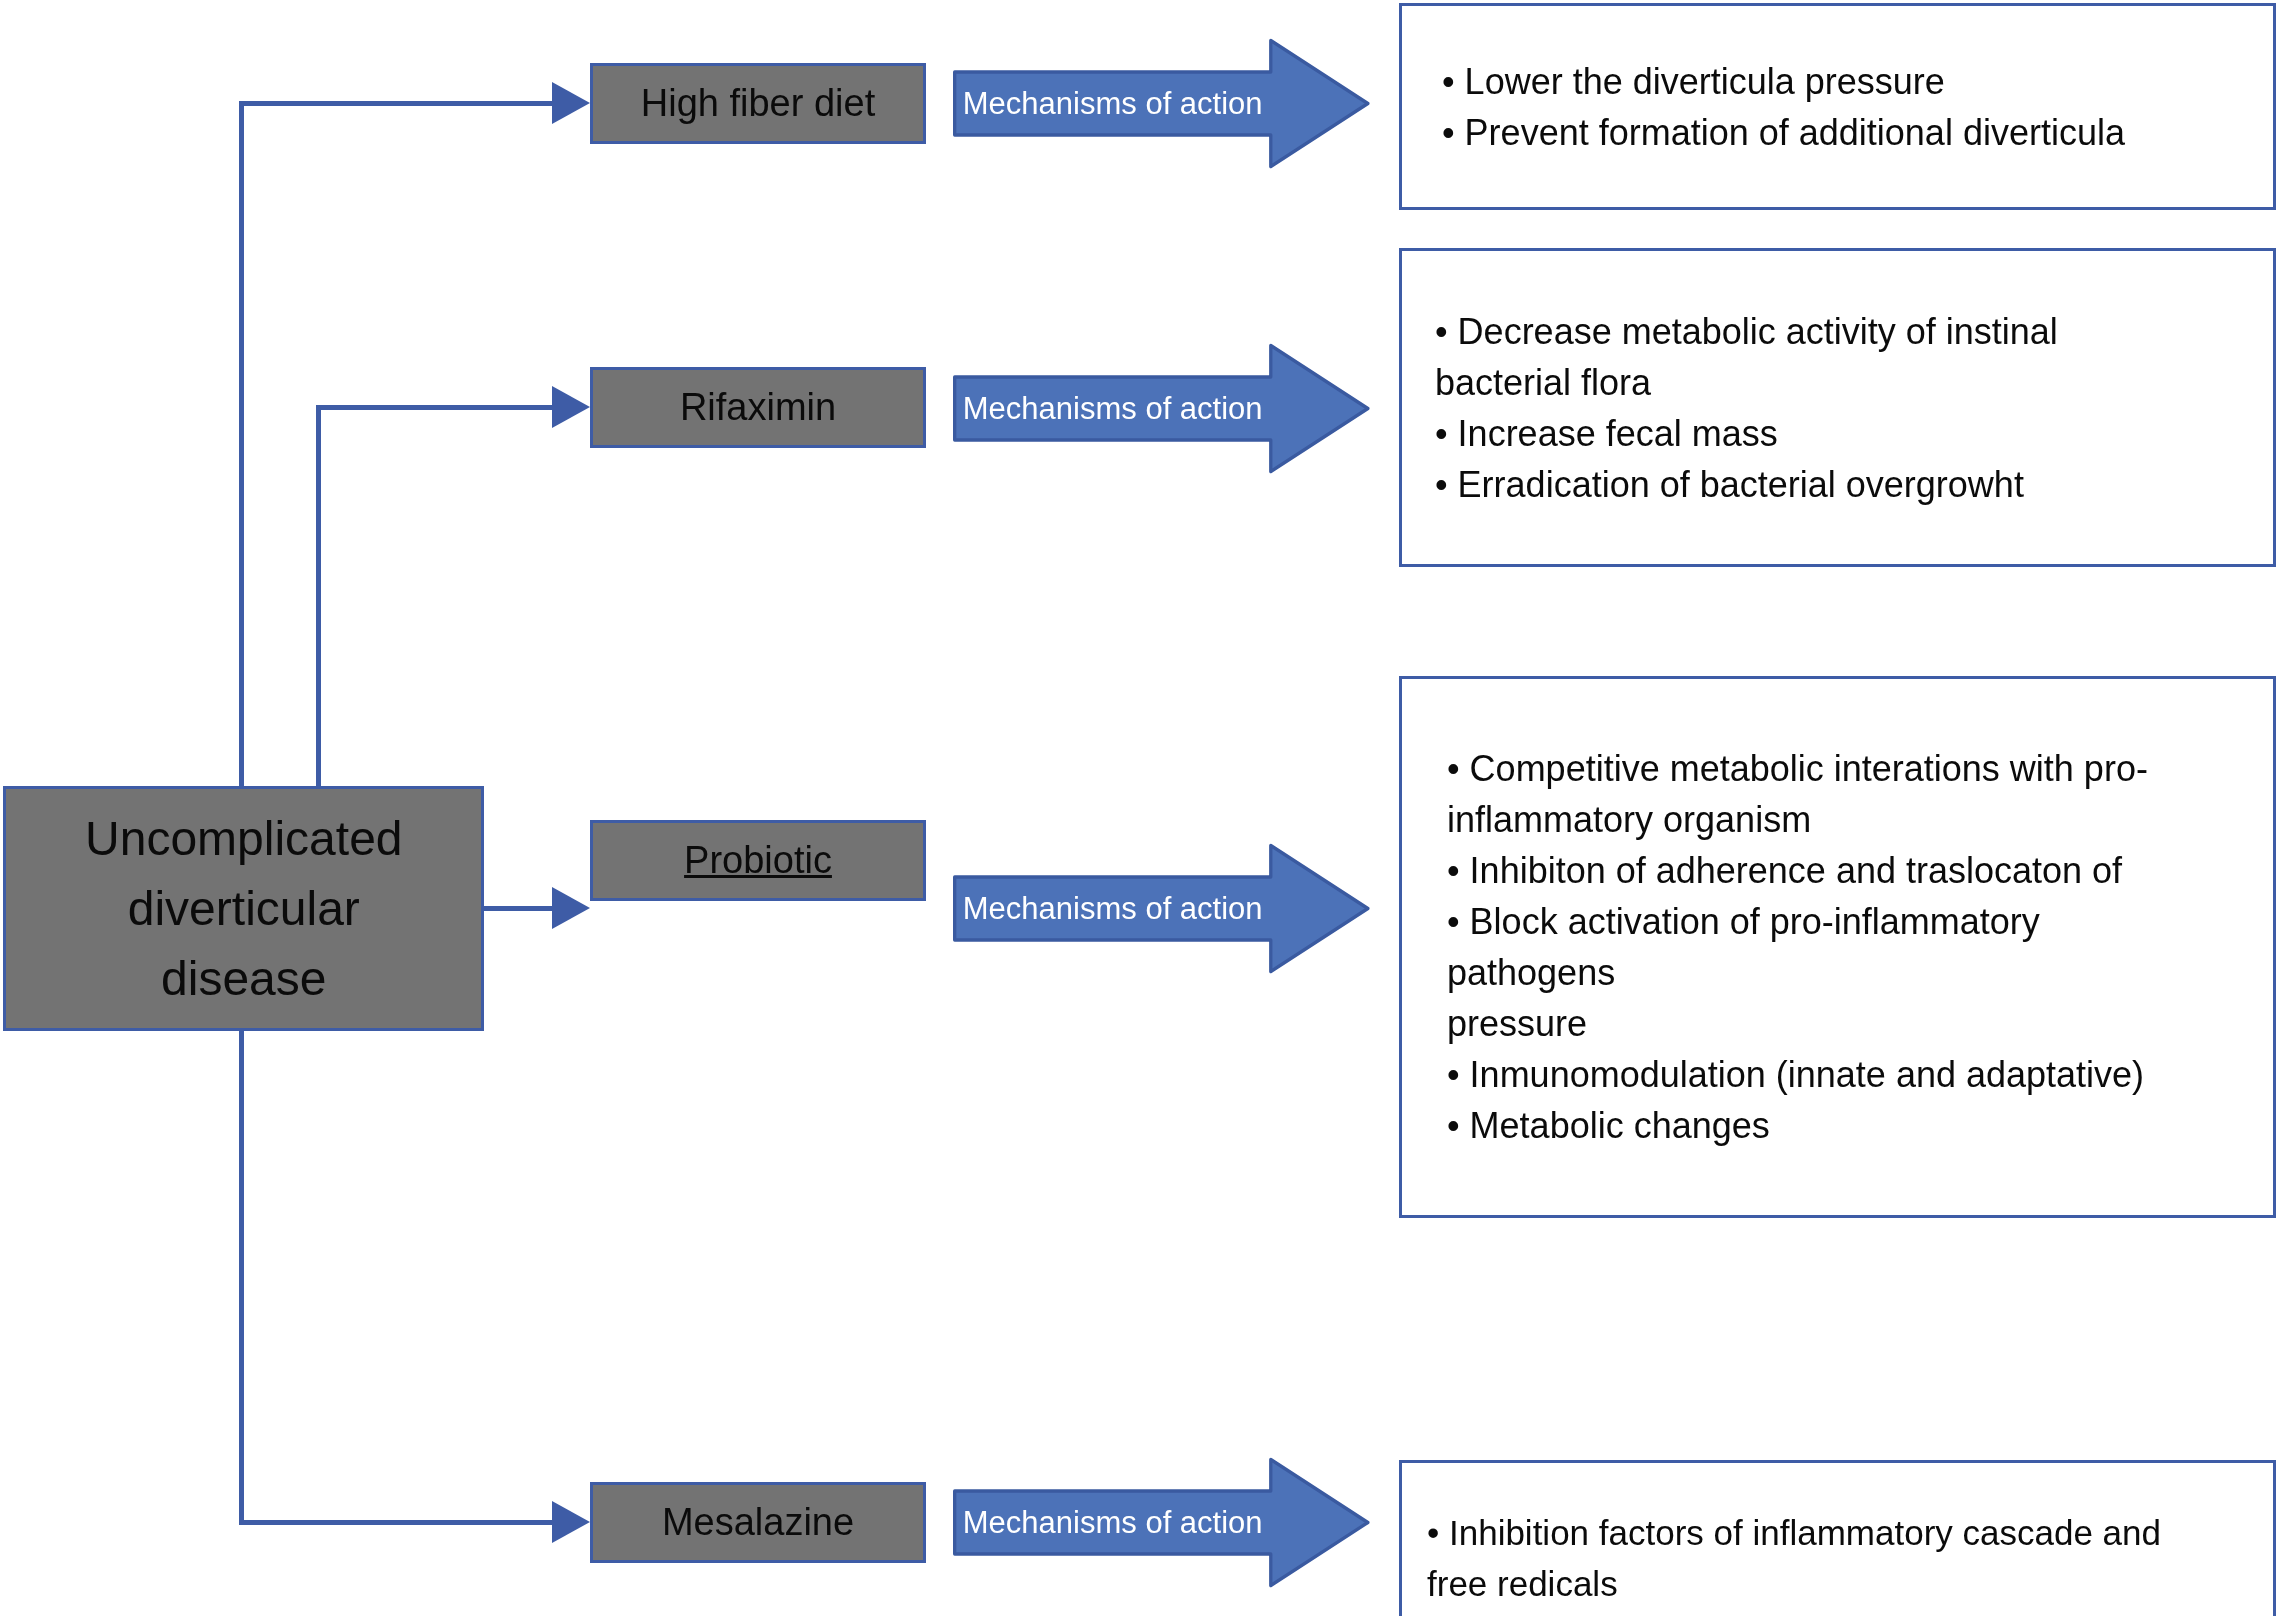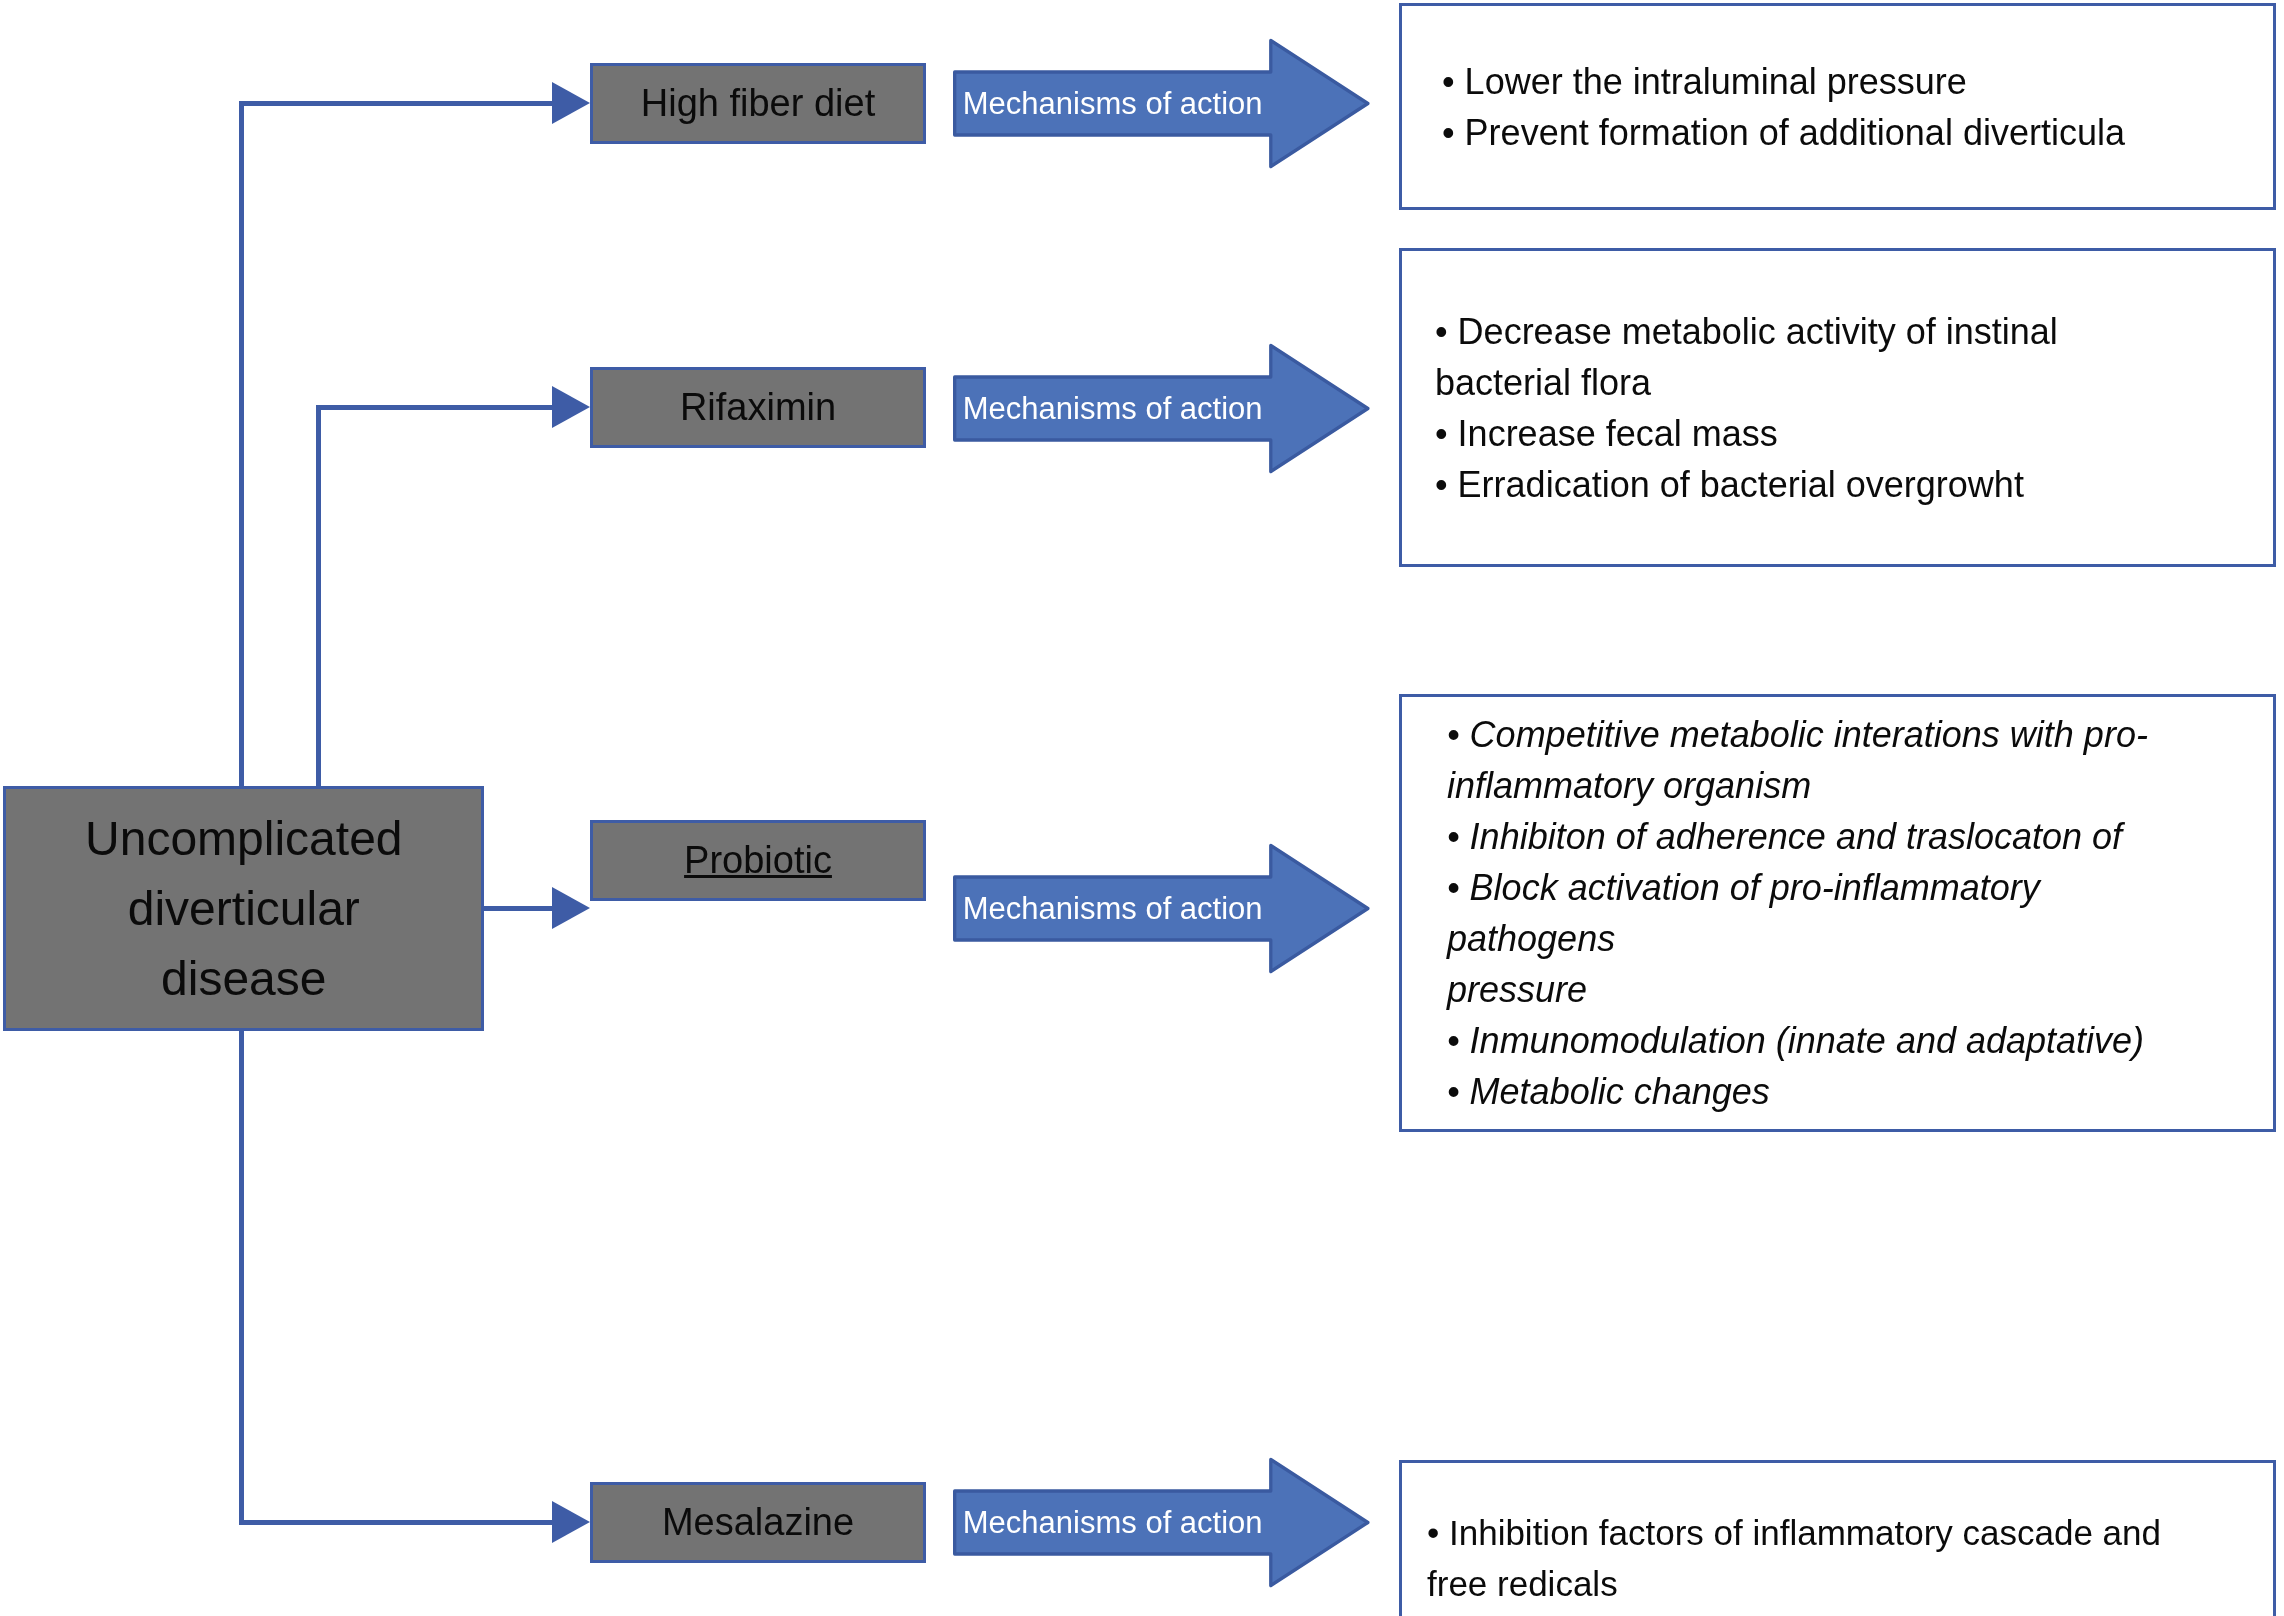--- a/index.html
+++ b/index.html
@@ -40,21 +40,21 @@
   }
   .bullet-box{
     position:absolute;left:1399px;width:877px;box-sizing:border-box;background:#fff;
     border:3.3px solid var(--box-border);
     display:flex;flex-direction:column;justify-content:center;
     font-size:36px;line-height:51px;
   }
   .bullet-box .tline{white-space:nowrap;}
   .bb-1{top:3.3px;height:207px;padding-left:40px;}
   .bb-2{top:248px;height:319px;padding-left:33px;}
-  .bb-3{top:694px;height:438px;padding-left:45px;font-style:italic;}
+  .bb-3{top:676px;height:542px;padding-left:45px;}
   .bb-4{top:1460px;height:196px;padding-left:25px;font-size:35px;}
 </style>
 </head>
 <body>
 
 <div class="canvas">
 
   <div class="line" style="left:239px;top:101px;width:5px;height:685px;"></div>
   <div class="line" style="left:239px;top:101px;width:315px;height:5px;"></div>
   <div class="arrowhead" style="left:552px;top:82px;"></div>
@@ -79,21 +79,21 @@
   <div class="node-box label-box" style="top:63px;">
     <span>High fiber diet</span>
   </div>
   <div class="ribbon" style="top:37px;">
     <svg viewBox="0 0 505 160" width="419" height="133">
       <polygon points="2,42 383,42 383,4 500,80 383,156 383,118 2,118"></polygon>
     </svg>
     <span class="ribbon-label">Mechanisms of action</span>
   </div>
   <div class="bullet-box bb-1">
-    <div class="tline">• Lower the intraluminal pressure</div>
+    <div class="tline">• Lower the diverticula pressure</div>
     <div class="tline">• Prevent formation of additional diverticula</div>
   </div>
 
   <div class="node-box label-box" style="top:367px;">
     <span>Rifaximin</span>
   </div>
   <div class="ribbon" style="top:342px;">
     <svg viewBox="0 0 505 160" width="419" height="133">
       <polygon points="2,42 383,42 383,4 500,80 383,156 383,118 2,118"></polygon>
     </svg>

